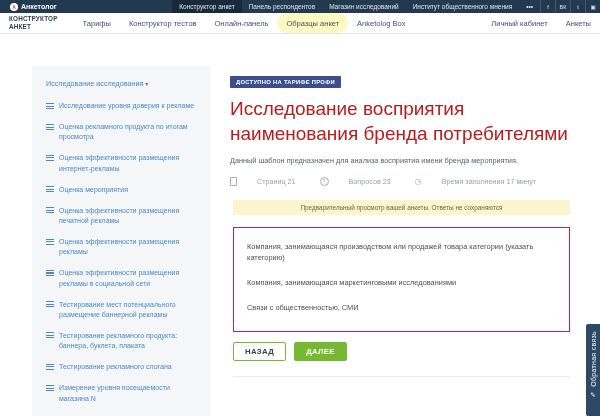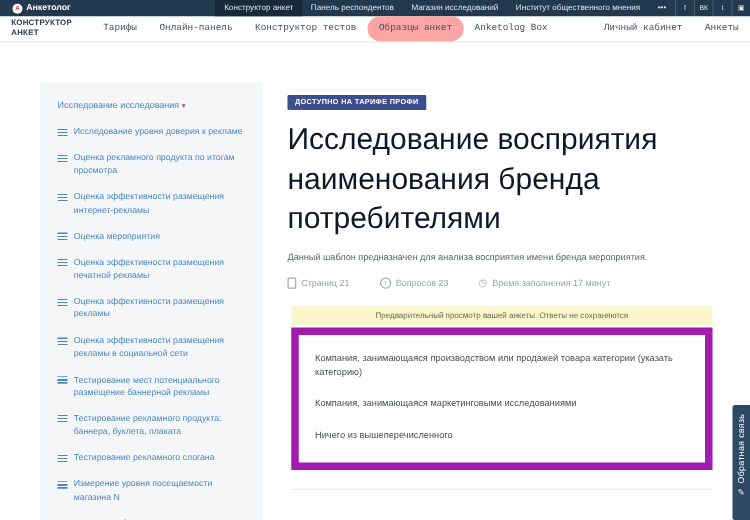--- a/index.html
+++ b/index.html
@@ -19,51 +19,51 @@
   .topbar-item.active{background:#18293a;}
   .social-icon{width:14px;display:flex;align-items:center;justify-content:center;
         border-left:1px solid rgba(255,255,255,.15);font-size:5.5px;cursor:pointer;}
 
   
   .mainnav{height:20px;display:flex;align-items:stretch;
            border-bottom:1px solid #e4e6e8;font-size:7.5px;color:#46525e;}
   .brand{display:flex;flex-direction:column;justify-content:center;
          padding:0 16px 0 9px;font-size:6.3px;font-weight:bold;color:#2c3c4e;
          line-height:1.2;letter-spacing:.2px;cursor:pointer;}
-  .nav-item{display:flex;align-items:center;padding:0 9px;cursor:pointer;white-space:nowrap;font-family:Liberation Mono, monospace;}
-  .nav-item.active{background:#fca5a5;border-radius:10px;}
+  .nav-item{display:flex;align-items:center;padding:0 9px;cursor:pointer;white-space:nowrap;}
+  .nav-item.active{background:#fef9c3;border-radius:10px;}
   .mainnav-right{margin-left:auto;display:flex;text-align:center;}
 
   
   .content{position:absolute;top:34px;left:0;right:0;bottom:0;}
 
   .sidebar{position:absolute;left:32px;top:32px;bottom:0;width:178px;
            background:#f4f6f8;box-sizing:border-box;padding:13px 13px 10px 14px;}
   .sidebar-header{color:#4a87c6;font-size:7.2px;margin-bottom:13px;cursor:pointer;}
   .caret{color:#b9534f;font-size:6px;}
   .side-item{display:flex;gap:5px;margin-bottom:11px;cursor:pointer;
              color:#4a87c6;font-size:7px;line-height:1.45;}
   .list-icon{flex:0 0 8px;height:6px;margin-top:1.5px;
       background:repeating-linear-gradient(to bottom,#4a87c6 0 1px,transparent 1px 2.5px);}
 
   .main{position:absolute;left:230px;top:36px;width:342px;}
   .badge{display:inline-block;background:#3d4e8e;color:#fff;font-size:5.8px;
          font-weight:bold;padding:3px 6px;letter-spacing:.3px;border-radius:1px;}
-  .title{font-size:24px;color:#0f172a;font-weight:400;line-height:1.32;margin:8px 0 0;}
+  .title{font-size:19px;color:#b91c1c;font-weight:400;line-height:1.32;margin:8px 0 0;}
   .desc{font-size:7.3px;color:#57636d;margin-top:10px;}
   .stats{display:flex;gap:24px;margin-top:12px;color:#98a1a9;font-size:7.2px;align-items:center;}
-  .stat{display:flex;align-items:center;gap:4px;}
+  .stat{display:flex;align-items:center;gap:20px;}
   .doc-icon{width:5px;height:7px;border:1px solid #a6adb4;border-radius:1px;}
   .q-icon{width:7px;height:7px;border:1px solid #a6adb4;border-radius:50%;
           display:flex;align-items:center;justify-content:center;font-size:4.5px;}
   .clock-icon{font-size:8px;line-height:1;color:#a6adb4;}
 
   .preview{margin-top:14px;margin-left:3px;width:337px;}
   .banner{background:#fbf5cb;color:#6e6950;text-align:center;font-size:6.4px;padding:4px 6px;}
-  .options-box{border:6px solid #a21caf;background:#fff;padding:13px 13px 3px;margin-top:2px;}
+  .options-box{border:1px solid #a21caf;background:#fff;padding:13px 13px 3px;margin-top:12px;}
   .option{font-size:7.4px;color:#494f55;line-height:1.5;margin-bottom:14px;cursor:pointer;}
   .btn-row{margin-top:10px;display:flex;gap:8px;}
   .btn{font-size:7.8px;font-weight:bold;padding:4px 11px;border-radius:2px;
        cursor:pointer;letter-spacing:.3px;}
   .btn-back{background:#fff;border:1px solid #76b82f;color:#3c4248;}
   .btn-next{background:#76b82f;border:1px solid #76b82f;color:#fff;}
   .pframe-footer{margin-top:15px;border-top:1px solid #ececec;padding:7px 3px 0;
                  display:flex;align-items:center;}
 
   .feedback-tab{position:absolute;right:0;bottom:0;width:14px;height:92px;
@@ -93,22 +93,22 @@
     <div class="social-icon">▣</div>
   </nav>
 </header>
 
 <nav class="mainnav">
   <div class="brand">
     <span>КОНСТРУКТОР</span>
     <span>АНКЕТ</span>
   </div>
   <div class="nav-item">Тарифы</div>
+  <div class="nav-item">Конструктор тестов</div>
   <div class="nav-item">Онлайн-панель</div>
-  <div class="nav-item">Конструктор тестов</div>
   <div class="nav-item active">Образцы анкет</div>
   <div class="nav-item">Anketolog Box</div>
   <div class="mainnav-right">
     <div class="nav-item">Личный кабинет</div>
     <div class="nav-item">Анкеты</div>
   </div>
 </nav>
 
 <div class="content">
 
@@ -186,21 +186,25 @@
         <span>Время заполнения 17 минут</span>
       </div>
     </div>
 
     
     <div class="preview">
       <div class="banner">Предварительный просмотр вашей анкеты. Ответы не сохраняются</div>
       <div class="options-box">
         <div class="option">Компания, занимающаяся производством или продажей товара категории (указать категорию)</div>
         <div class="option">Компания, занимающаяся маркетинговыми исследованиями</div>
-        <div class="option">Ничего из вышеперечисленного</div>
+        <div class="option">Связи с общественностью, СМИ</div>
+      </div>
+      <div class="btn-row">
+        <button class="btn btn-back">НАЗАД</button>
+        <button class="btn btn-next">ДАЛЕЕ</button>
       </div>
       <div class="pframe-footer">
         
         
       </div>
     </div>
   </main>
 
   <div class="feedback-tab">
     <span class="fb-text">Обратная связь</span>

